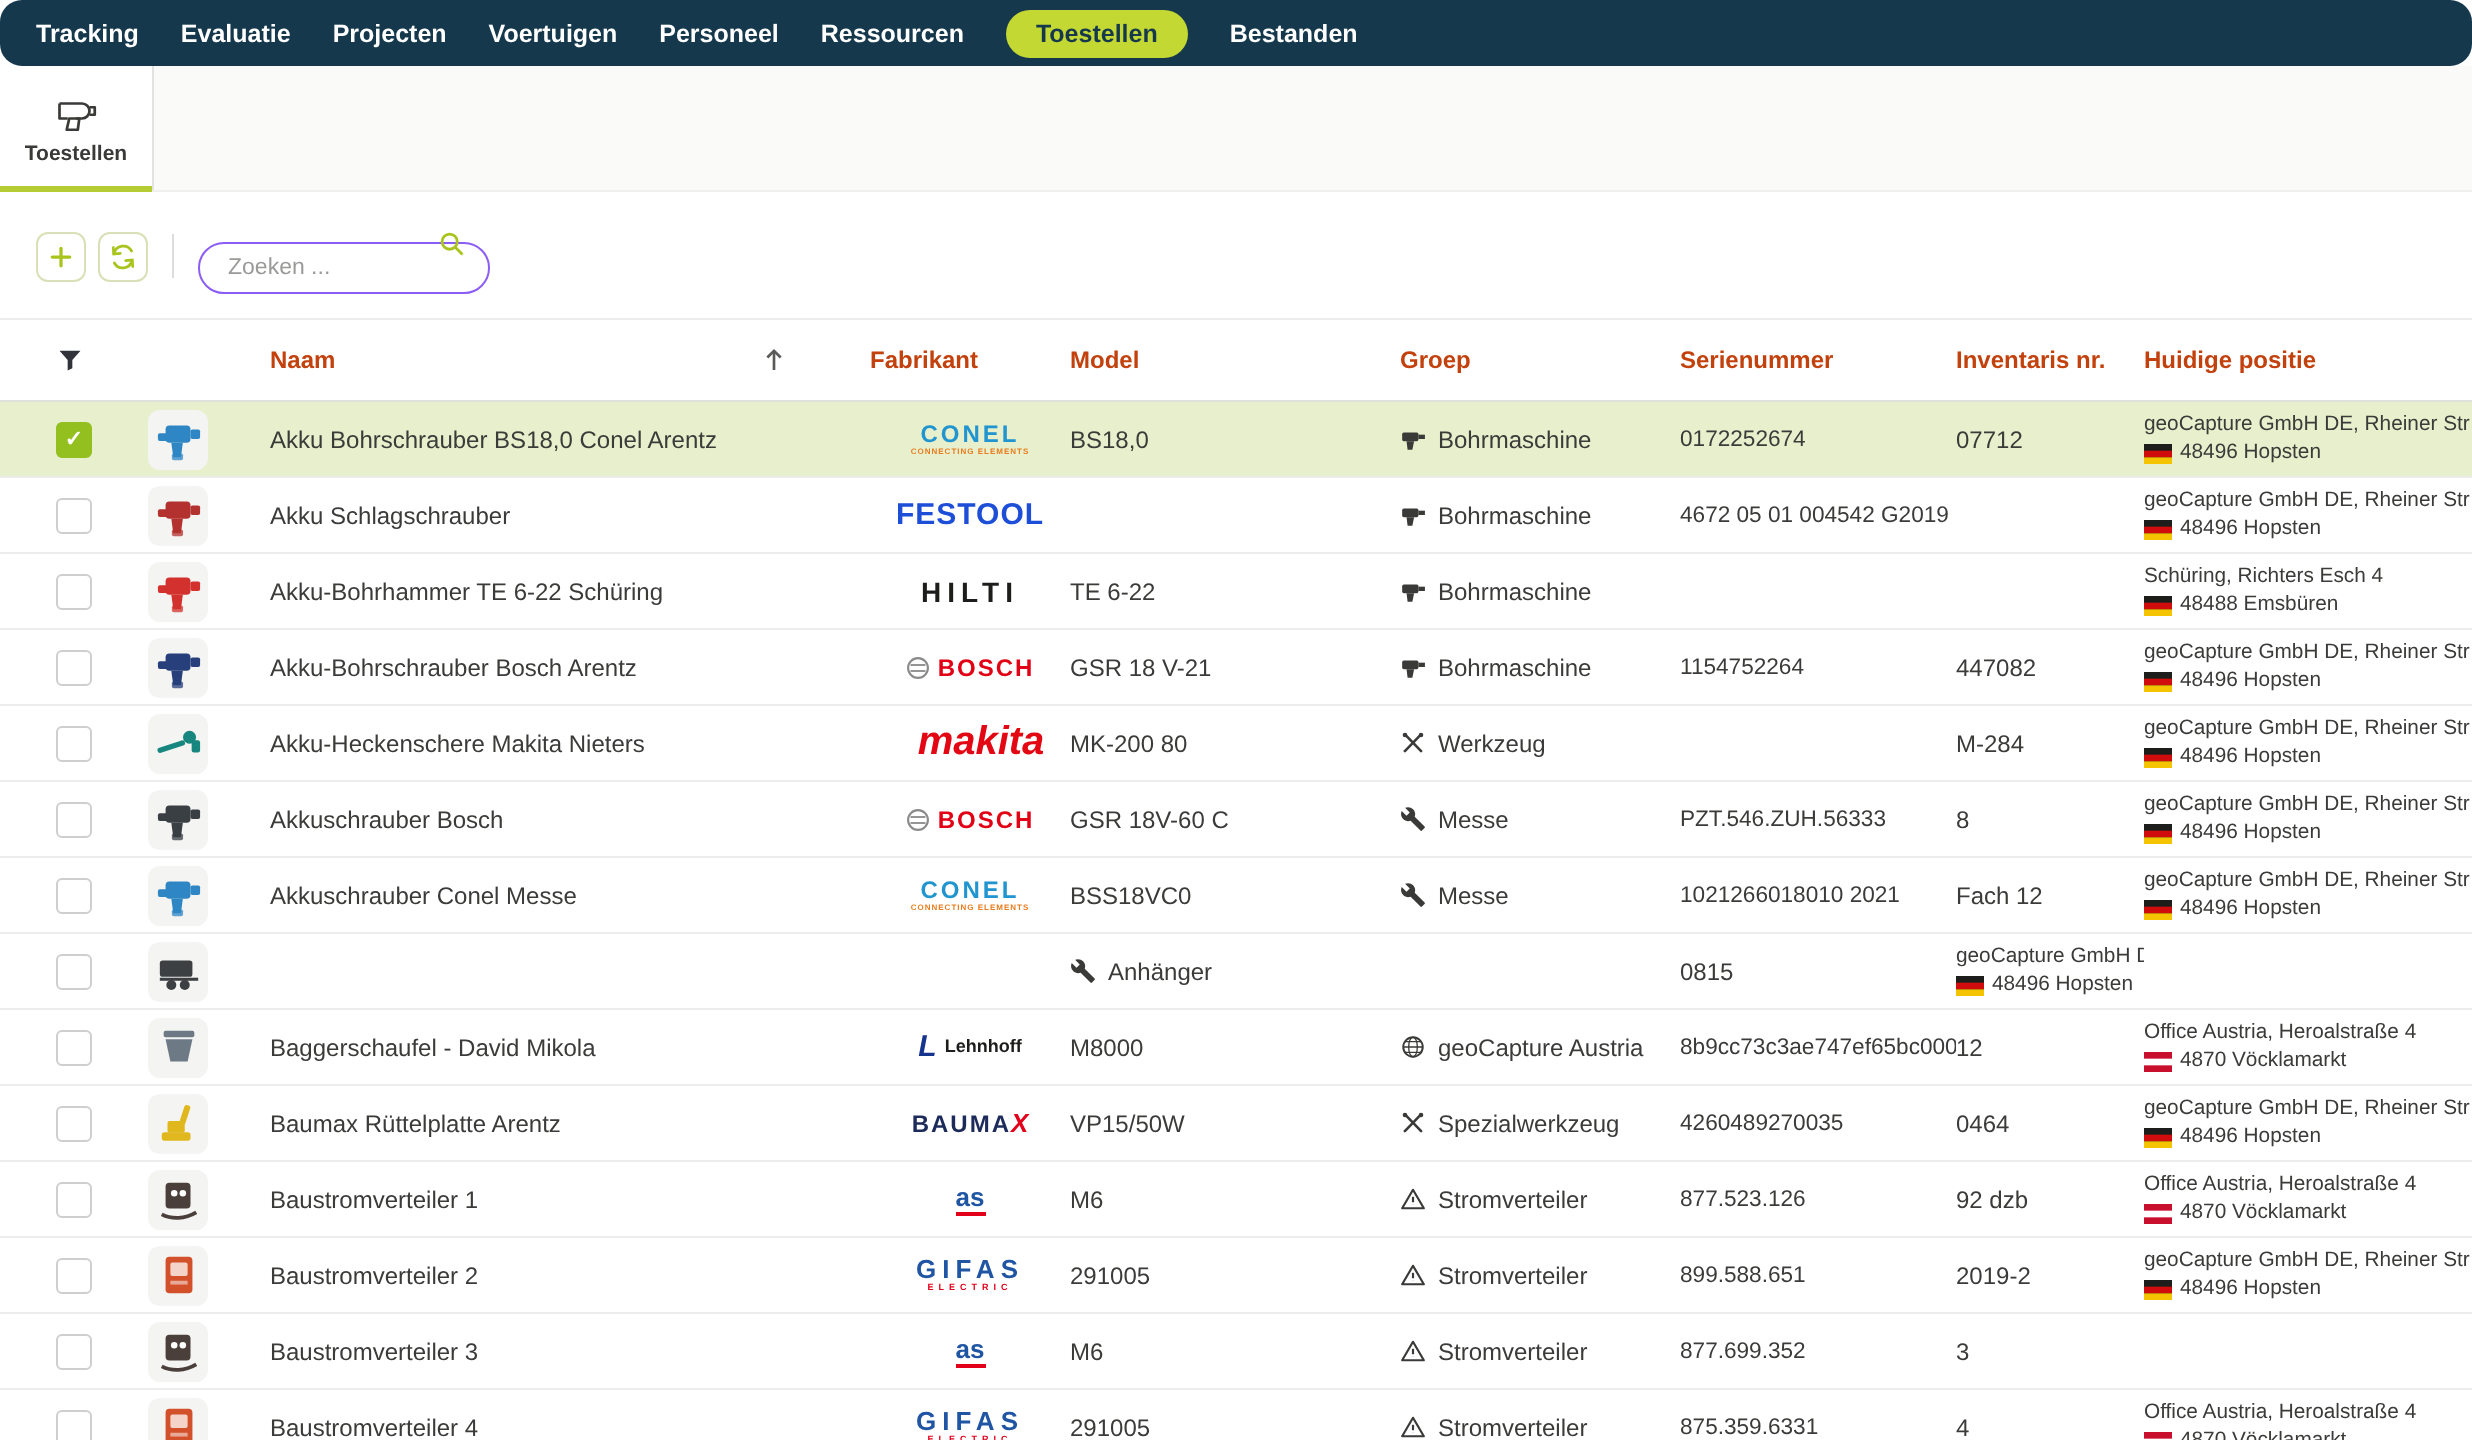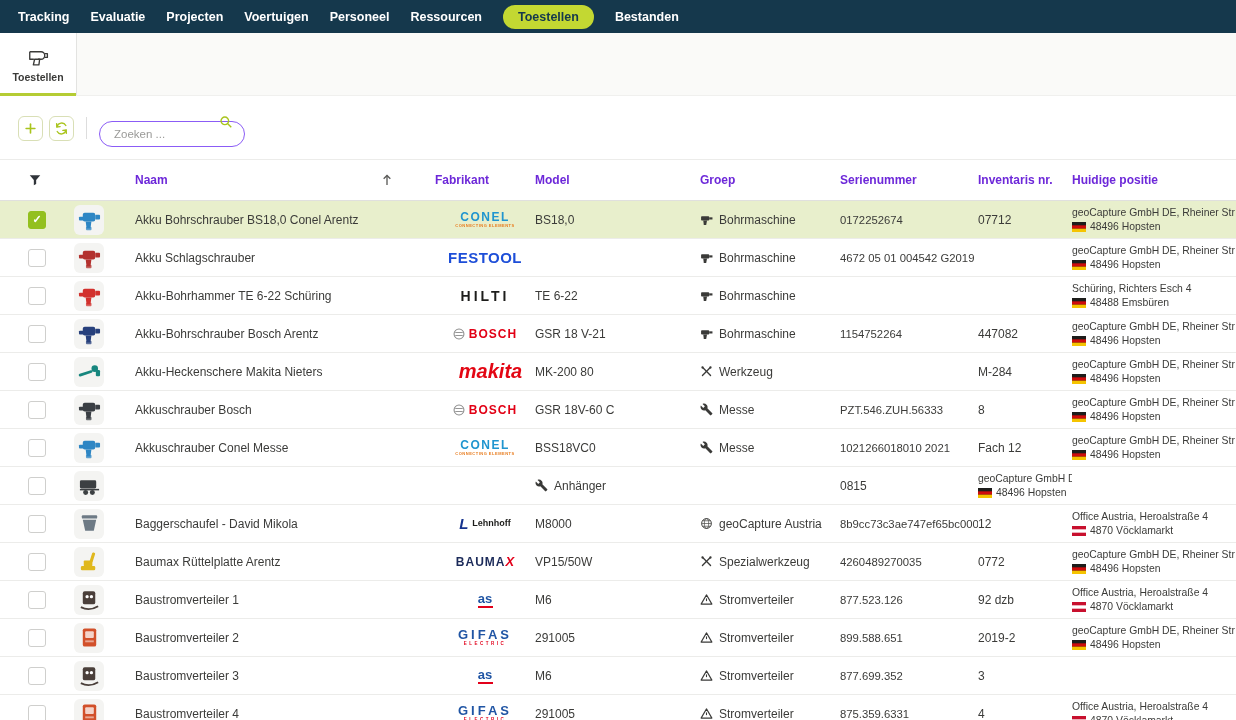--- a/index.html
+++ b/index.html
@@ -1,21 +1,21 @@
 <!DOCTYPE html>
 <html><head>
 <meta charset="utf-8">
 <style>
   html,body{margin:0;padding:0;}
   body{
     width:1236px;height:720px;overflow:hidden;background:#fff;
     font-family:"Liberation Sans",sans-serif;color:#3b3b39;
   }
   
-  .navbar{height:33px;background:#15384c;display:flex;align-items:center;padding-left:18px;gap:21px;}
+  .navbar{height:33px;background:#15384c;display:flex;align-items:center;padding-left:18px;gap:21px;border-radius:11px;}
   .nav-item{color:#fff;font-size:12.5px;font-weight:bold;cursor:pointer;white-space:nowrap;}
   .nav-item.active{background:#c3d832;color:#15384c;padding:5px 15px;border-radius:14px;}
   
   .tabstrip{height:62px;background:#fafaf8;display:flex;border-bottom:1px solid #f0f0ee;}
   .tab{width:76px;height:62px;background:#fff;border-right:1px solid #e3e3e1;display:flex;flex-direction:column;
        align-items:center;justify-content:center;gap:2px;position:relative;cursor:pointer;}
   .tab-underline{position:absolute;bottom:-1px;left:0;width:100%;height:3px;background:#b5cc34;}
   .tab-label{font-size:10.5px;font-weight:bold;color:#3a3a38;}
   .tab-icon svg{width:24px;height:24px;display:block;}
   
@@ -25,21 +25,21 @@
   .tool-btn svg{width:15px;height:15px;display:block;}
   .divider{width:1px;height:22px;background:#ddd;margin:0 12px 0 6px;}
   .search{position:relative;}
   .search input{width:96px;height:24px;border:1px solid #8b5cf6;border-radius:15px;padding:0 34px 0 14px;
                 font-size:11.5px;color:#555;outline:none;font-family:"Liberation Sans",sans-serif;margin-top:12px;}
   .search input::placeholder{color:#9a9a98;}
   .search .mag{position:absolute;right:12px;top:6px;}
   
   .table{margin-top:17px;border-top:1px solid #ececea;}
   .thead,.trow{display:grid;grid-template-columns:56px 62px 317px 100px 165px 140px 138px 94px 1fr;align-items:center;}
-  .thead{height:40px;border-bottom:1px solid #e0e0de;font-weight:bold;font-size:12px;color:#6d28d9;}
+  .thead{height:40px;border-bottom:1px solid #e0e0de;font-weight:bold;font-size:12px;color:#c2410c;}
   .trow{height:37px;border-bottom:1px solid #ececea;font-size:12px;}
   .trow.selected{background:#e8efcc;}
   .cell{min-width:0;}
   .c-check{padding-left:28px;display:flex;align-items:center;}
   .checkbox{width:16px;height:16px;border:1px solid #cfcfcd;border-radius:3px;background:#fff;display:flex;
             align-items:center;justify-content:center;font-size:11px;color:#fff;cursor:pointer;}
   .checkbox.checked{background:#93c01f;border-color:#93c01f;font-weight:bold;}
   .c-img{padding-left:18px;display:flex;align-items:center;}
   .thumb{width:30px;height:30px;border-radius:6px;background:#f4f4f2;display:flex;align-items:center;justify-content:center;}
   .thumb svg{width:23px;height:23px;display:block;}
@@ -639,21 +639,21 @@
             <svg viewBox="0 0 24 24" stroke="#3a3a38" stroke-width="2.4" stroke-linecap="round" fill="none">
               <path d="M5 4.5l14.5 15"></path>
               <path d="M19 4.5L4.5 19.5"></path>
               <circle cx="4.6" cy="4.6" r="2.1" fill="#3a3a38" stroke="none"></circle>
               <circle cx="19.4" cy="4.6" r="2.1" fill="#3a3a38" stroke="none"></circle>
             </svg>
           </span>
           <span>Spezialwerkzeug</span>
         </div>
   <div class="cell c-serial">4260489270035</div>
-  <div class="cell c-inv">0772</div>
+  <div class="cell c-inv">0464</div>
   <div class="cell c-pos">
           <div class="pos1">geoCapture GmbH DE, Rheiner Str 3</div>
          <div class="pos2">
             <span>
               <svg width="14" height="10" viewBox="0 0 14 10">
                 <rect width="14" height="10" fill="#1d1d1b"></rect>
                 <rect y="3.33" width="14" height="3.34" fill="#d00c0c"></rect>
                 <rect y="6.67" width="14" height="3.33" fill="#f5c400"></rect>
               </svg>
             </span>

